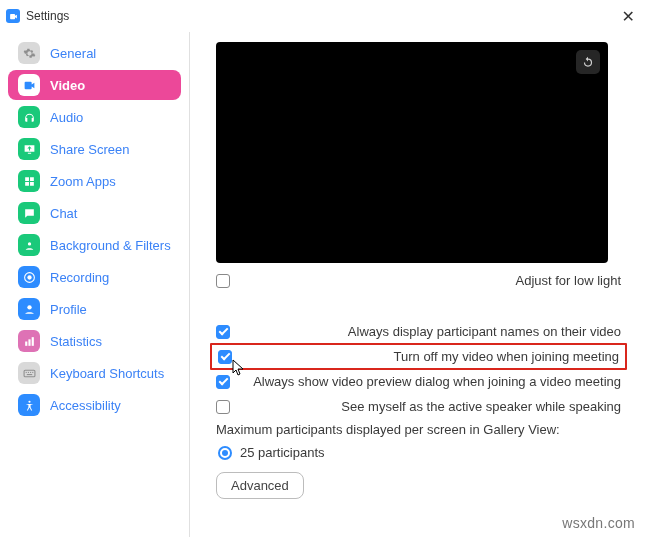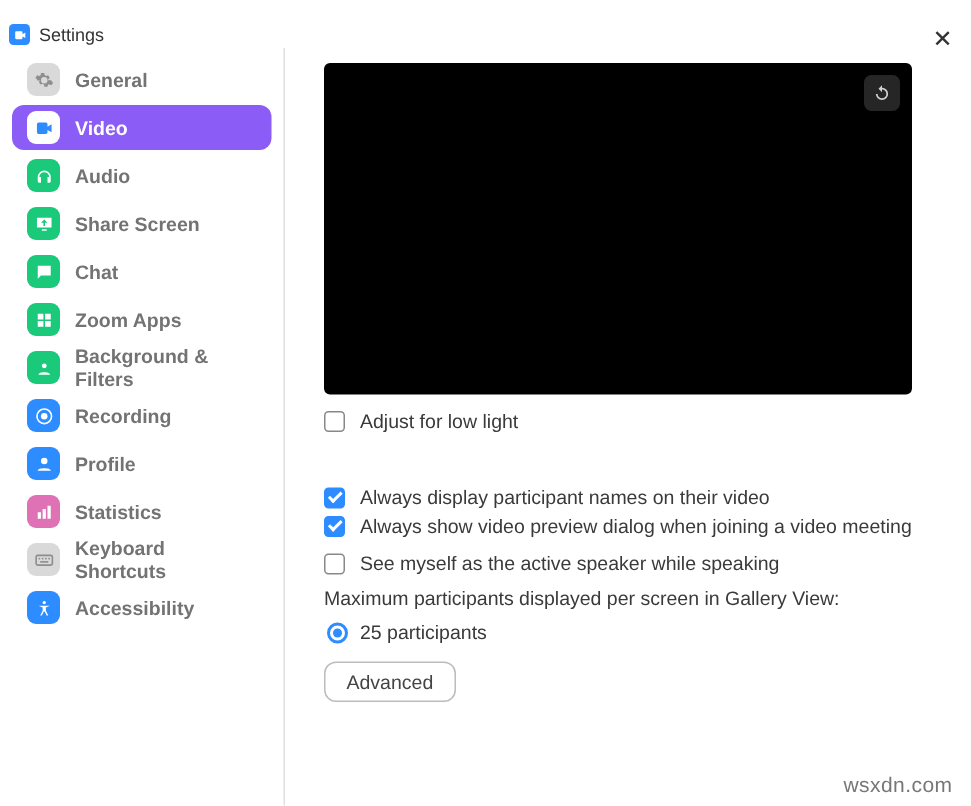--- a/index.html
+++ b/index.html
@@ -1,48 +1,48 @@
 <!DOCTYPE html>
 <html><head>
 <meta charset="utf-8">
 <style>
   * { box-sizing: border-box; margin: 0; padding: 0; font-family: -apple-system, BlinkMacSystemFont, "Segoe UI", Arial, sans-serif; }
   body { width: 647px; height: 537px; background: #fff; overflow: hidden; position: relative; }
-  .titlebar { height: 24px; display: flex; padding: 16px 6px; font-size: 12px; color: #333; }
+  .titlebar { height: 24px; display: flex; align-items: center; padding: 16px 6px; font-size: 12px; color: #333; }
   .titlebar .app-icon { width: 14px; height: 14px; background: #2D8CFF; border-radius: 3px; margin-right: 6px; display: inline-flex; align-items: center; justify-content: center; }
   .titlebar .app-icon svg { width: 9px; height: 9px; fill: #fff; }
   .titlebar .spacer { flex: 1; }
   .titlebar .close { font-size: 16px; color: #333; padding: 0 6px; cursor: pointer; }
   .content { display: flex; height: calc(100% - 24px); }
   .sidebar { width: 190px; border-right: 1px solid #e0e0e0; padding-top: 6px; }
-  .sidebar-item { display: flex; align-items: center; height: 30px; padding: 0 10px; margin: 0 8px 2px 8px; border-radius: 8px; font-size: 13px; color: #737373; cursor: pointer; font-weight: bold; }
+  .sidebar-item { display: flex; align-items: center; height: 30px; padding: 0 10px; margin: 0 8px 2px 8px; border-radius: 8px; font-size: 13px; color: #3b82f6; cursor: pointer; }
   .sidebar-item .icon { width: 22px; height: 22px; border-radius: 6px; margin-right: 10px; display: inline-flex; align-items: center; justify-content: center; flex-shrink: 0; }
   .sidebar-item .icon svg { width: 13px; height: 13px; fill: #fff; }
   .sidebar-item.general .icon { background: #d9d9d9; }
   .sidebar-item.general .icon svg { fill: #8e8e8e; }
   .sidebar-item.video .icon { background: #2D8CFF; }
   .sidebar-item.audio .icon { background: #1ac97a; }
   .sidebar-item.share .icon { background: #1ac97a; }
   .sidebar-item.chat .icon { background: #1ac97a; }
   .sidebar-item.apps .icon { background: #1ac97a; }
   .sidebar-item.bg .icon { background: #1ac97a; }
   .sidebar-item.rec .icon { background: #2D8CFF; }
   .sidebar-item.profile .icon { background: #2D8CFF; }
   .sidebar-item.stats .icon { background: #de72b5; }
   .sidebar-item.keyboard .icon { background: #d9d9d9; }
   .sidebar-item.keyboard .icon svg { fill: #8e8e8e; }
   .sidebar-item.access .icon { background: #2D8CFF; }
-  .sidebar-item.active { background: #8b5cf6; color: #fff; font-weight: 600; }
+  .sidebar-item.active { background: #ec4899; color: #fff; font-weight: 600; }
   .sidebar-item.active .icon { background: #fff; }
   .sidebar-item.active .icon svg { fill: #2D8CFF; }
   .main { flex: 1; padding: 10px 26px 0 26px; overflow: hidden; position: relative; }
   .preview { position: relative; width: 392px; height: 221px; background: #000; border-radius: 4px; }
   .preview .camswitch { position: absolute; top: 8px; right: 8px; width: 24px; height: 24px; background: rgba(255,255,255,0.15); border-radius: 5px; display: flex; align-items: center; justify-content: center; }
   .preview .camswitch svg { width: 14px; height: 14px; fill: #d0d0d0; }
-  .opt-row { display: flex; align-items: center; margin-top: 10px; font-size: 13px; color: #3a3a3a; }
+  .opt-row { display: flex; align-items: center; margin-top: 10px; font-size: 13px; color: #3a3a3a; justify-content: space-between; }
   .checkbox { width: 14px; height: 14px; border: 1.5px solid #888; border-radius: 3px; margin-right: 10px; flex-shrink: 0; position: relative; display: inline-flex; align-items: center; justify-content: center; }
   .checkbox.checked { background: #2D8CFF; border-color: #2D8CFF; }
   .checkbox.checked::after { content: ""; width: 3px; height: 7px; border: solid #fff; border-width: 0 2px 2px 0; transform: rotate(45deg); margin-top: -2px; }
   .highlight-box { border: 2px solid #d9261c; padding: 4px 6px; margin: 4px -6px; border-radius: 1px; position: relative; }
   .cursor { position: absolute; left: 20px; top: 14px; pointer-events: none; }
   .radio-row { display: flex; align-items: center; margin-top: 8px; padding-left: 2px; font-size: 13px; color: #3a3a3a; }
   .radio { width: 14px; height: 14px; border: 2px solid #2D8CFF; border-radius: 50%; margin-right: 8px; position: relative; display: inline-flex; align-items: center; justify-content: center; flex-shrink: 0; }
   .radio.unchecked { border-color: #888; }
   .radio.checked::after { content: ""; width: 6px; height: 6px; background: #2D8CFF; border-radius: 50%; }
   .radio-opt { display: flex; align-items: center; }
@@ -91,35 +91,35 @@
       <span>Audio</span>
     </div>
     <div class="sidebar-item share">
       <span class="icon">
           <svg viewBox="0 0 24 24">
             <path d="M3 4h18v12H3zM9 20h6v-2H9zM12 6l-4 4h3v4h2v-4h3z"></path>
           </svg>
         </span>
       <span>Share Screen</span>
     </div>
+    <div class="sidebar-item apps">
+      <span class="icon">
+          <svg viewBox="0 0 24 24">
+            <path d="M4 4h7v7H4zm9 0h7v7h-7zm-9 9h7v7H4zm9 0h7v7h-7z"></path>
+          </svg>
+        </span>
+      <span>Zoom Apps</span>
+    </div>
     <div class="sidebar-item chat">
       <span class="icon">
           <svg viewBox="0 0 24 24">
             <path d="M4 4h16v12H8l-4 4z"></path>
           </svg>
         </span>
       <span>Chat</span>
-    </div>
-    <div class="sidebar-item apps">
-      <span class="icon">
-          <svg viewBox="0 0 24 24">
-            <path d="M4 4h7v7H4zm9 0h7v7h-7zm-9 9h7v7H4zm9 0h7v7h-7z"></path>
-          </svg>
-        </span>
-      <span>Zoom Apps</span>
     </div>
     <div class="sidebar-item bg">
       <span class="icon">
           <svg viewBox="0 0 24 24">
             <circle cx="12" cy="9" r="3"></circle>
             <path d="M5 20c0-4 14-4 14 0z"></path>
           </svg>
         </span>
       <span>Background &amp; Filters</span>
     </div>
@@ -189,20 +189,29 @@
       <span>Adjust for low light</span>
     </div>
 
     <div class="gap"></div>
 
     <div class="opt-row">
       <span class="checkbox checked"></span>
       <span>Always display participant names on their video</span>
     </div>
 
+    <div class="highlight-box">
+      <div class="opt-row" style="margin-top:0">
+        <span class="checkbox checked"></span>
+        <span>Turn off my video when joining meeting</span>
+      </div>
+      <svg class="cursor" width="14" height="18" viewBox="0 0 14 18">
+        <path d="M1 1l0 13 3-3 2 5 2-1-2-5 5 0z" fill="#fff" stroke="#000" stroke-width="1"></path>
+      </svg>
+    </div>
 
     <div class="opt-row" style="margin-top:4px">
       <span class="checkbox checked"></span>
       <span>Always show video preview dialog when joining a video meeting</span>
     </div>
 
 
 
     <div class="opt-row">
       <span class="checkbox"></span>

